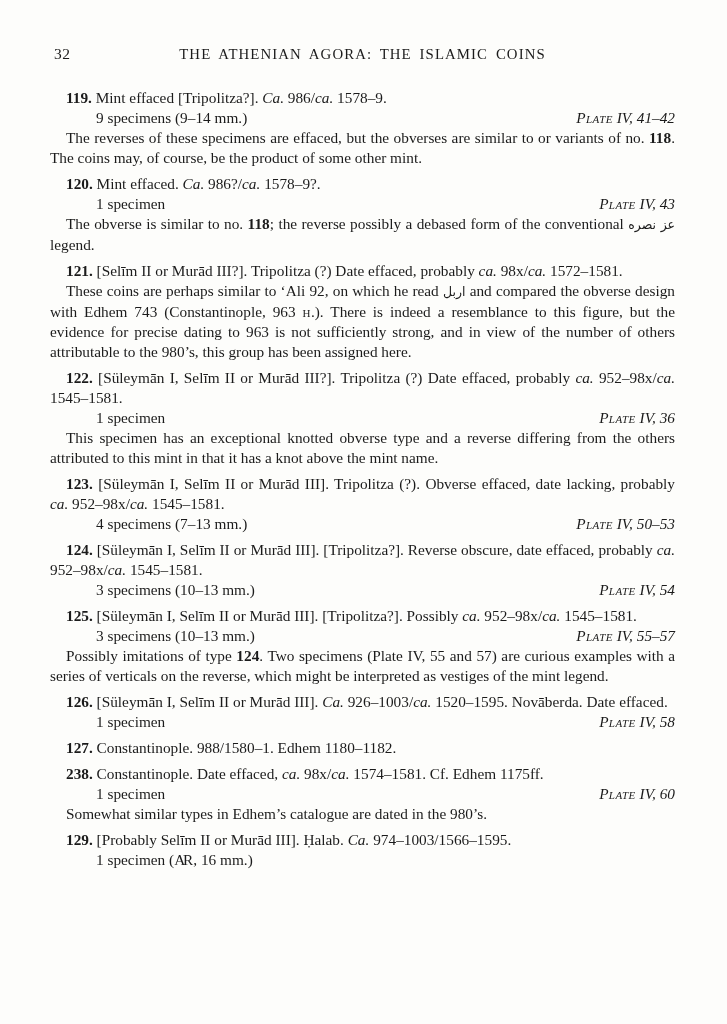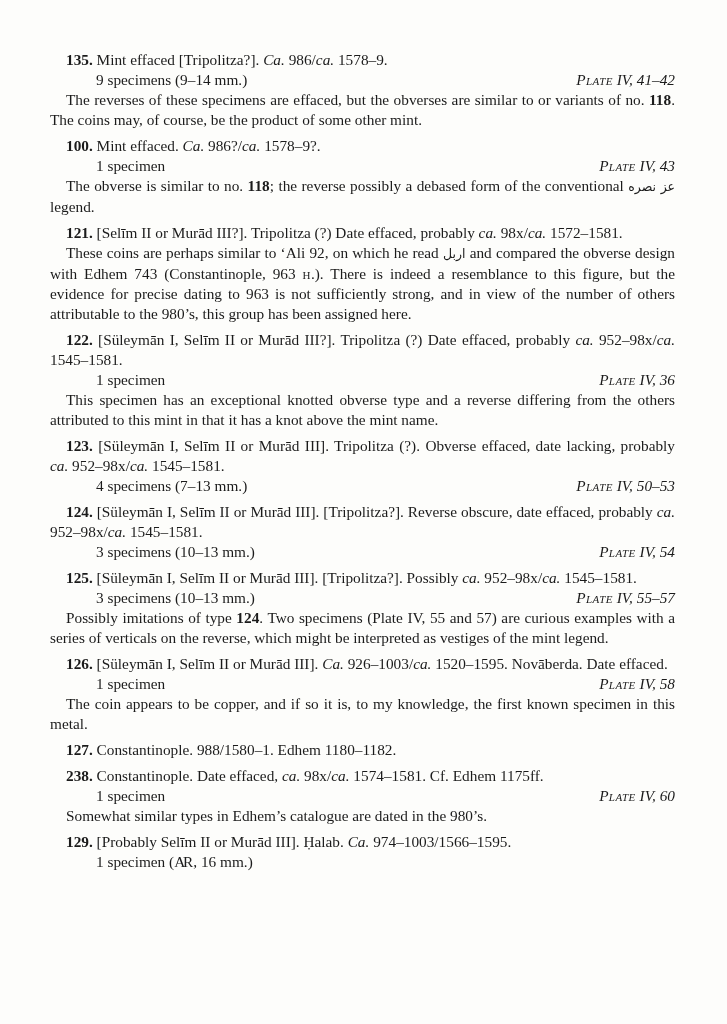--- a/index.html
+++ b/index.html
@@ -27,31 +27,35 @@
   .i{font-style:italic;}
   .sc{font-variant:small-caps;letter-spacing:0.4px;}
   .ar{font-family:"DejaVu Sans", sans-serif;font-size:12.5px;direction:rtl;unicode-bidi:isolate;}
   .lig{letter-spacing:-0.14em;margin-right:0.14em;}
   .plate{white-space:nowrap;font-style:italic;}
 </style>
 </head>
 <body>
 
 <div class="page">
+  <header class="running">
+    <span class="pagenum">32</span>
+    <h1 class="running-head">THE ATHENIAN AGORA: THE ISLAMIC COINS</h1>
+  </header>
   <main id="entries">
       <article class="entry">
-    <p class="heading"><span class="b">135.</span><span> Mint effaced [Tripolitza?]. </span><span class="i">Ca.</span><span> 986/</span><span class="i">ca.</span><span> 1578–9.</span></p>
+    <p class="heading"><span class="b">119.</span><span> Mint effaced [Tripolitza?]. </span><span class="i">Ca.</span><span> 986/</span><span class="i">ca.</span><span> 1578–9.</span></p>
   <div class="specline">
           <span class="spec"><span>9 specimens (9–14 mm.)</span></span>
           <span class="plate"><span class="sc">Plate</span><span> IV, 41–42</span></span>
         </div>
         <p class="para"><span>The reverses of these specimens are effaced, but the obverses are similar to or variants of no. </span><span class="b">118</span><span>. The coins may, of course, be the product of some other mint.</span></p>
       </article>
       <article class="entry">
-    <p class="heading"><span class="b">100.</span><span> Mint effaced. </span><span class="i">Ca.</span><span> 986?/</span><span class="i">ca.</span><span> 1578–9?.</span></p>
+    <p class="heading"><span class="b">120.</span><span> Mint effaced. </span><span class="i">Ca.</span><span> 986?/</span><span class="i">ca.</span><span> 1578–9?.</span></p>
   <div class="specline">
           <span class="spec"><span>1 specimen</span></span>
           <span class="plate"><span class="sc">Plate</span><span> IV, 43</span></span>
         </div>
         <p class="para"><span>The obverse is similar to no. </span><span class="b">118</span><span>; the reverse possibly a debased form of the conventional </span><span class="ar">عز نصره</span><span> legend.</span></p>
       </article>
       <article class="entry">
     <p class="heading"><span class="b">121.</span><span> [Selīm II or Murād III?]. Tripolitza (?) Date effaced, probably </span><span class="i">ca.</span><span> 98x/</span><span class="i">ca.</span><span> 1572–1581.</span></p>
         <p class="para"><span>These coins are perhaps similar to ‘Ali 92, on which he read </span><span class="ar">اربل</span><span> and compared the obverse design with Edhem 743 (Constantinople, 963 </span><span class="sc">h</span><span>.). There is indeed a resemblance to this figure, but the evidence for precise dating to 963 is not sufficiently strong, and in view of the number of others attributable to the 980’s, this group has been assigned here.</span></p>
       </article>
@@ -84,21 +88,20 @@
           <span class="plate"><span class="sc">Plate</span><span> IV, 55–57</span></span>
         </div>
         <p class="para"><span>Possibly imitations of type </span><span class="b">124</span><span>. Two specimens (Plate IV, 55 and 57) are curious examples with a series of verticals on the reverse, which might be interpreted as vestiges of the mint legend.</span></p>
       </article>
       <article class="entry">
     <p class="heading"><span class="b">126.</span><span> [Süleymān I, Selīm II or Murād III]. </span><span class="i">Ca.</span><span> 926–1003/</span><span class="i">ca.</span><span> 1520–1595. Novāberda. Date effaced.</span></p>
   <div class="specline">
           <span class="spec"><span>1 specimen</span></span>
           <span class="plate"><span class="sc">Plate</span><span> IV, 58</span></span>
         </div>
-        <p class="para"><span>The coin appears to be copper, and if so it is, to my knowledge, the first known specimen in this metal.</span></p>
       </article>
       <article class="entry">
     <p class="heading"><span class="b">127.</span><span> Constantinople. 988/1580–1. Edhem 1180–1182.</span></p>
       </article>
       <article class="entry">
     <p class="heading"><span class="b">238.</span><span> Constantinople. Date effaced, </span><span class="i">ca.</span><span> 98x/</span><span class="i">ca.</span><span> 1574–1581. Cf. Edhem 1175ff.</span></p>
   <div class="specline">
           <span class="spec"><span>1 specimen</span></span>
           <span class="plate"><span class="sc">Plate</span><span> IV, 60</span></span>
         </div>

